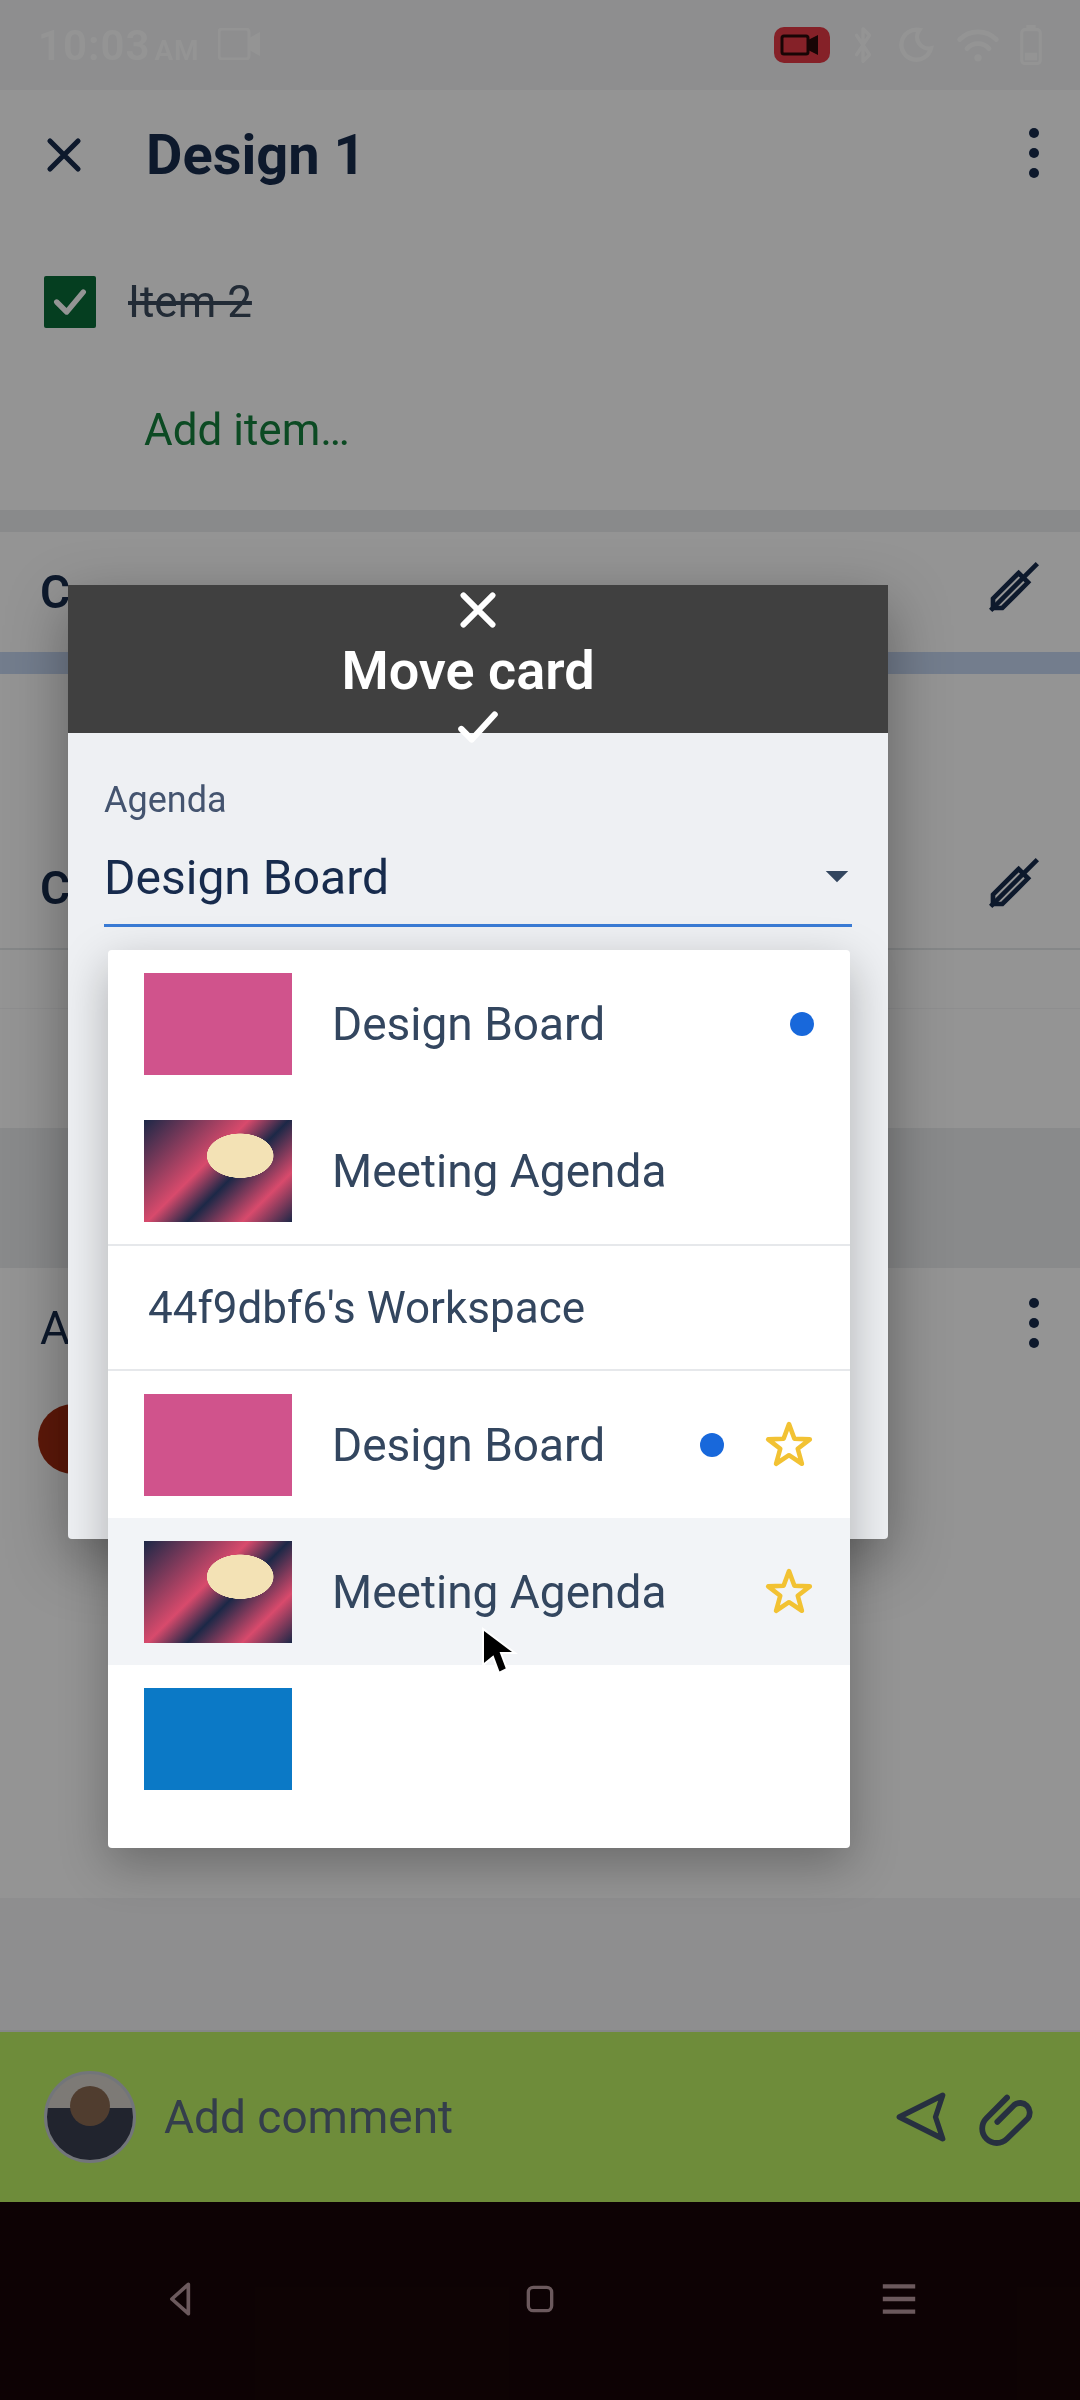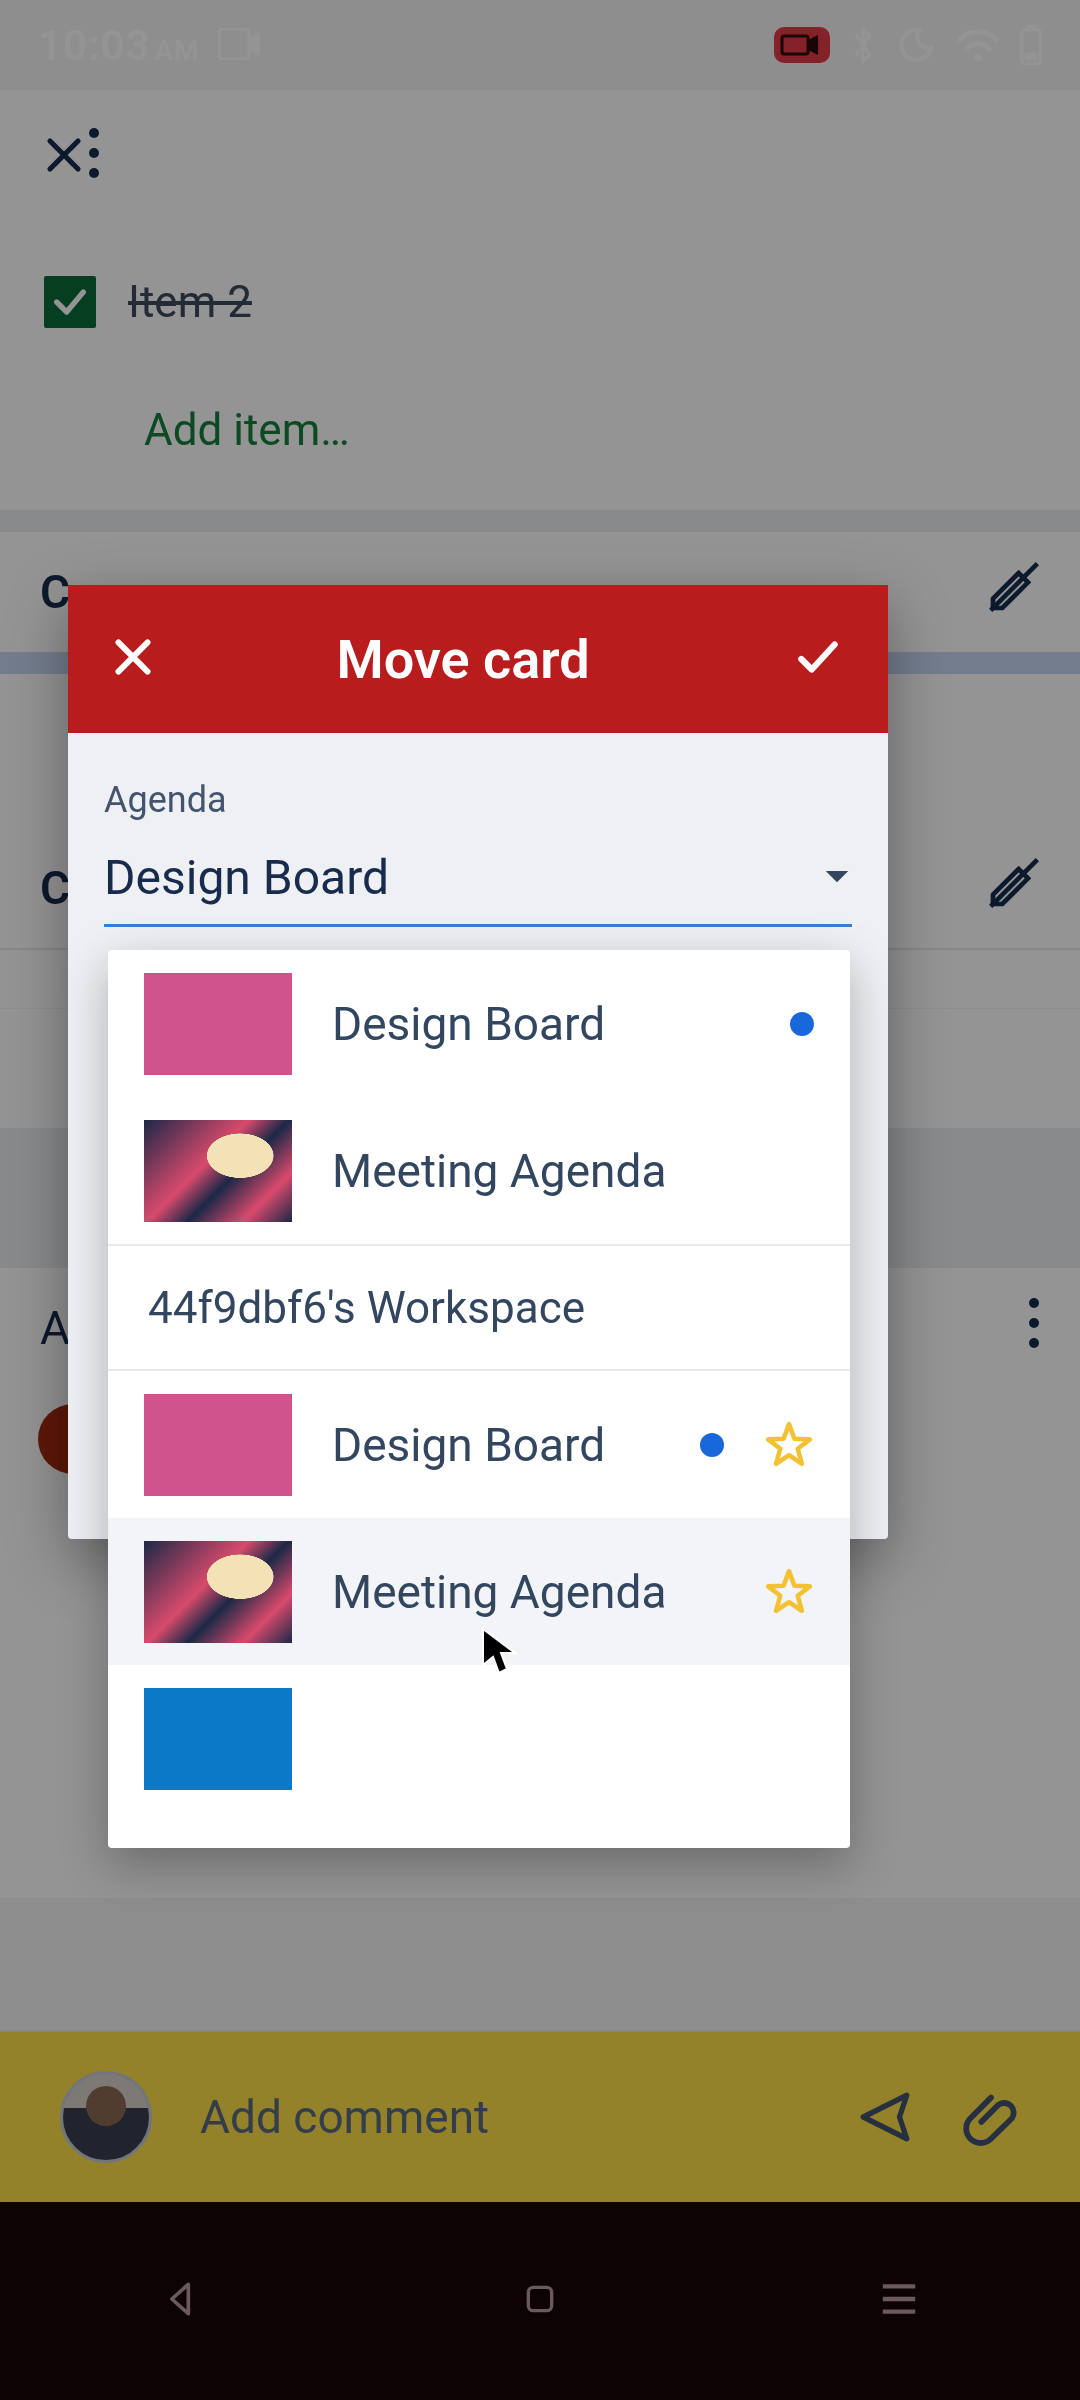--- a/index.html
+++ b/index.html
@@ -61,22 +61,22 @@
   .gap5 { position: absolute; top: 1128px; left: 0; right: 0; height: 140px; background: #edeef0; }
   .gap6 { position: absolute; top: 1268px; left: 0; right: 0; height: 120px; background: #fff; padding: 0 40px; display:flex; align-items:center; font-size:46px; color:#172b4d; }
   .more2 { position: absolute; right: 40px; }
   .gap7 { position: absolute; top: 1388px; left: 0; right: 0; height: 510px; background: #fff; }
 
   .avatar-badge { position: absolute; top: 1404px; left: 38px; width: 70px; height: 70px; border-radius: 50%; background: #a02a10; }
 
   
   .comment-bar {
     position: absolute; bottom: 198px; left: 0; right: 0; height: 172px;
-    background: #fde047; border-top: 2px solid #e6e8eb;
-    display: flex; align-items: center; padding: 0 60px; gap: 48px;
+    background: #bef264; border-top: 2px solid #e6e8eb;
+    display: flex; align-items: center; padding: 0 44px; gap: 28px;
   }
   .avatar {
     width: 92px; height: 92px; border-radius: 50%; border: 3px solid #c5cad3;
     background: linear-gradient(#d7d2cc 40%, #3a3f50 40%);
     display:flex; align-items:flex-start; justify-content:center; overflow:hidden;
   }
   .avatar::after{ content:""; width:40px; height:40px; border-radius:50%; background:#8a6a52; margin-top:12px;}
   .comment-input {
     flex: 1; font-size: 46px; color: #5a6b82;
   }
@@ -93,22 +93,22 @@
     position: absolute; inset: 0; background: rgba(0,0,0,0.42);
   }
 
   
   .modal {
     position: absolute; left: 68px; top: 585px; width: 820px;
     background: #eef0f3; border-radius: 4px; overflow: visible;
     box-shadow: 0 20px 60px rgba(0,0,0,0.35);
   }
   .modal-header {
-    height: 148px; background: #b91c1c; color: #fff;
-    display: flex; align-items: center; padding: 0 40px;
+    height: 148px; background: #404040; color: #fff;
+    display: flex; align-items: center; padding: 0 40px; flex-direction: column;
   }
   .modal-header .mh-title { flex: 1; text-align: center; font-size: 54px; font-weight: 600; padding-right:20px; }
   .modal-body { padding: 46px 36px 52px 36px; }
   .field-label { font-size: 36px; color: #44546f; margin-bottom: 28px; }
   .select-row {
     display: flex; align-items: center; justify-content: space-between;
     border-bottom: 3px solid #3a7bd5; padding-bottom: 18px;
   }
   .select-value { font-size: 48px; color: #172b4d; }
   .hidden-fields { height: 560px; }
@@ -149,20 +149,21 @@
 <body>
 
 <div class="screen">
 
   <div class="app-bar">
     <span class="close-x">
       <svg viewBox="0 0 24 24" width="48" height="48">
           <path d="M5 5 L19 19 M19 5 L5 19" stroke="#172b4d" stroke-width="2.6" stroke-linecap="round"></path>
         </svg>
     </span>
+    <div class="title">Design 1</div>
     <span>
       <svg width="12" height="52" viewBox="0 0 12 52">
           <circle cx="6" cy="6" r="5" fill="#172b4d"></circle>
           <circle cx="6" cy="26" r="5" fill="#172b4d"></circle>
           <circle cx="6" cy="46" r="5" fill="#172b4d"></circle>
         </svg>
     </span>
   </div>
 
   <div class="checklist">

